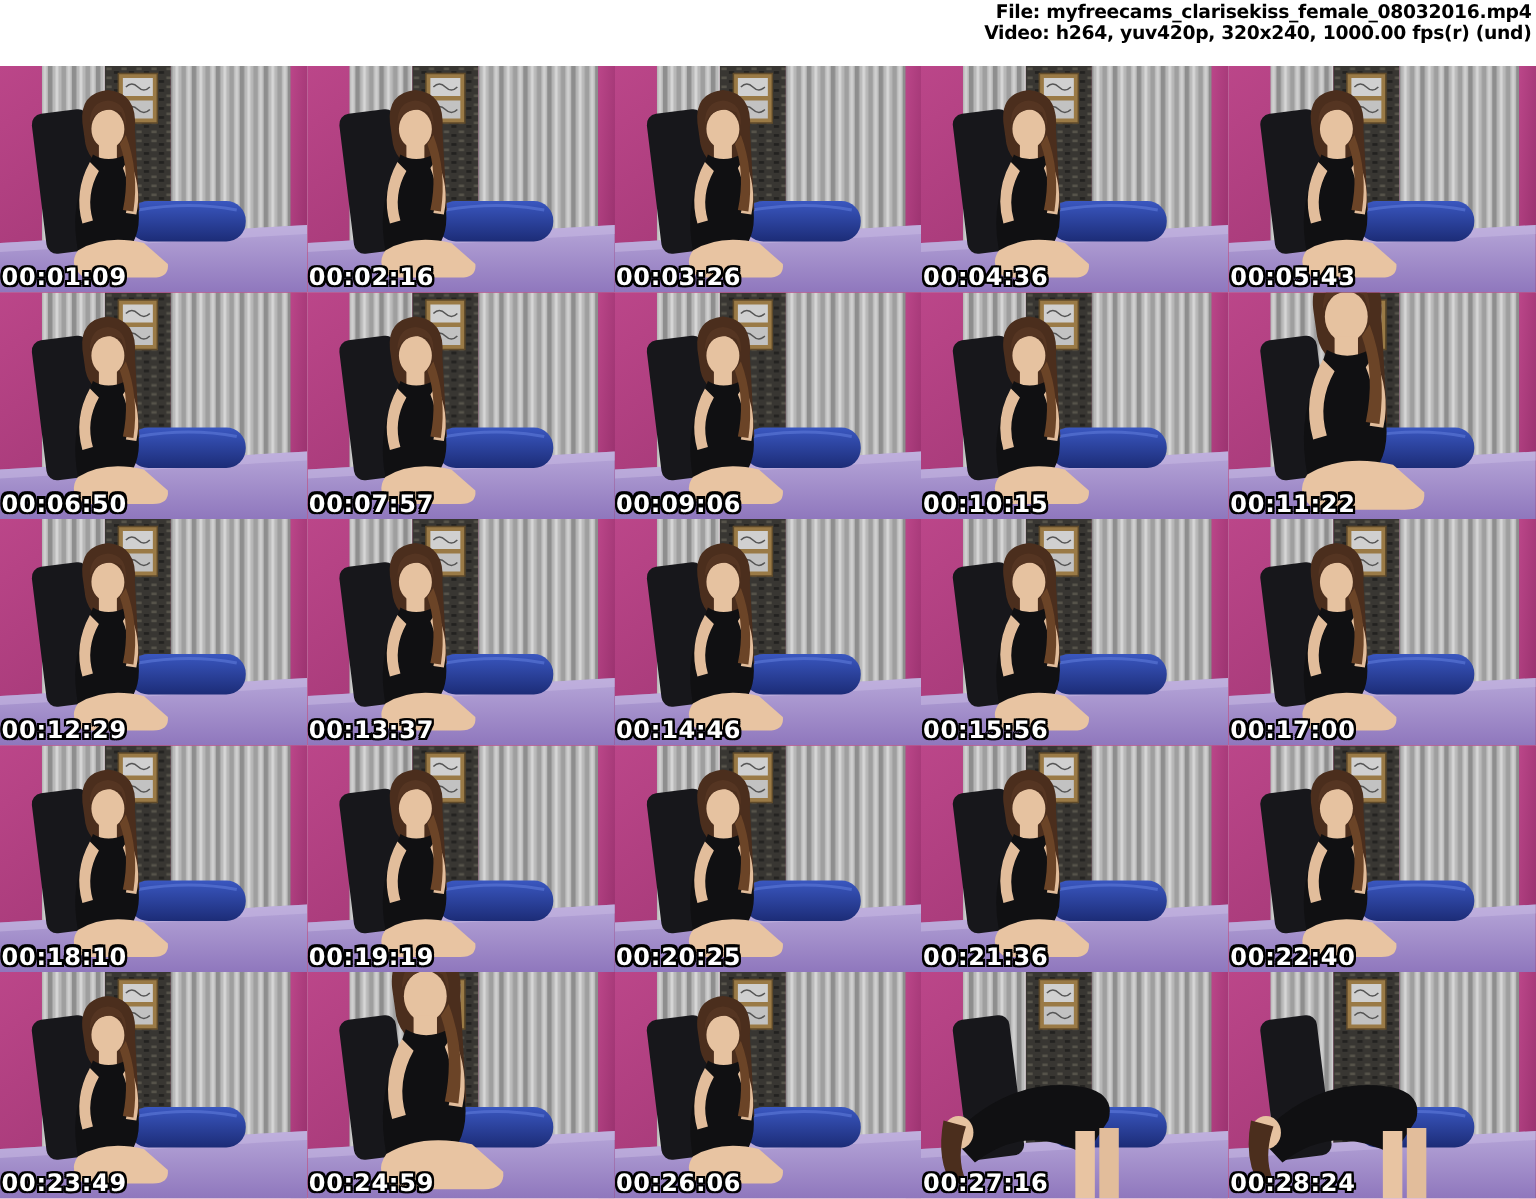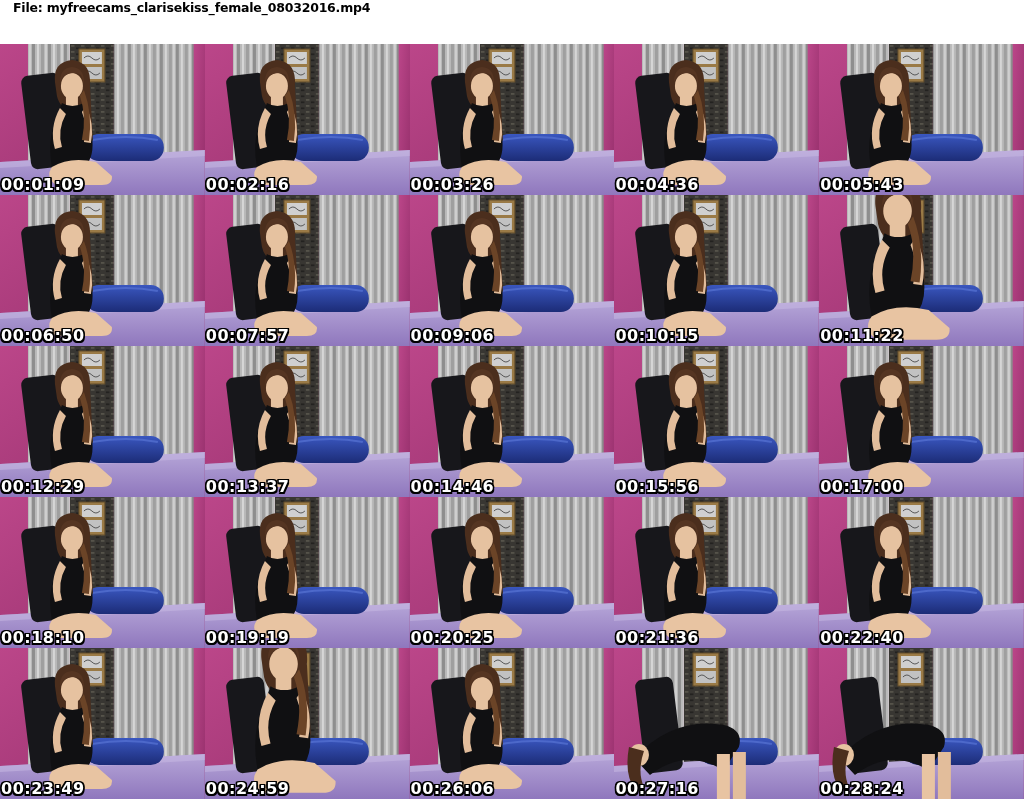--- a/index.html
+++ b/index.html
@@ -22,20 +22,21 @@
     height: 44px;
     box-sizing: border-box;
     background: var(--header-bg, #ffffff);
     color: var(--header-text, #000000);
     padding: 1px 3px 0 13px;
     font-size: 12.5px;
     font-weight: bold;
     letter-spacing: -0.2px;
     line-height: 14px;
     white-space: nowrap;
+    text-align: right;
   }
   
   .grid {
     width: 1024px;
     height: 755px;
     display: grid;
     grid-template-columns: repeat(5, 1fr);
     grid-template-rows: repeat(5, 151px);
   }
   .cell {
@@ -111,20 +112,21 @@
       <stop offset="0" stop-color="#3a57c0"></stop>
       <stop offset="1" stop-color="#1c2c77"></stop>
     </linearGradient>
   </defs>
 </svg>
 
 <div class="sheet">
 
   <header class="header">
     <div>File: myfreecams_clarisekiss_female_08032016.mp4</div>
+    <div>Video: h264, yuv420p, 320x240, 1000.00 fps(r) (und)</div>
   </header>
 
   <main class="grid" id="grid">
       <figure class="cell variant-seated">
     <svg class="scene" viewBox="0 0 205 151" preserveAspectRatio="none">
 
       <rect x="0" y="0" width="205" height="151" fill="url(#wallGrad)"></rect>
 
       <rect x="28" y="0" width="42" height="142" fill="url(#curtainPat)"></rect>
 

